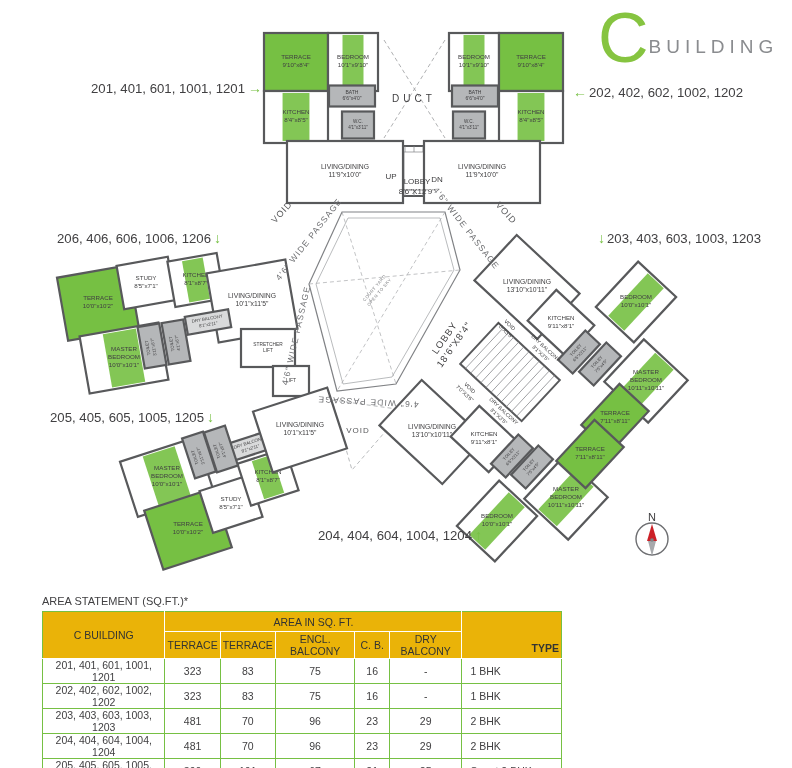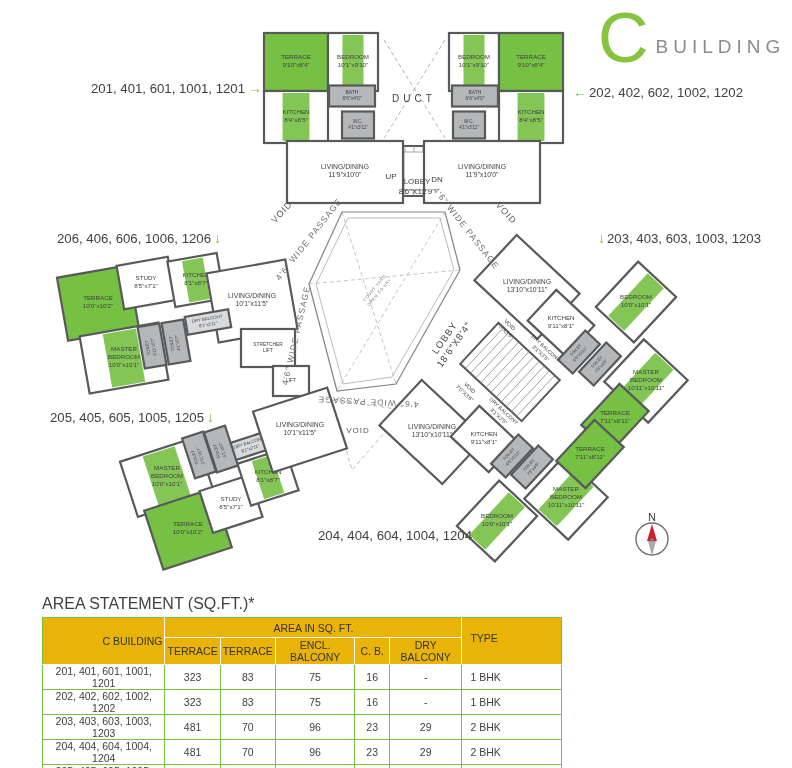--- a/index.html
+++ b/index.html
@@ -2,32 +2,32 @@
 <html><head>
 <meta charset="utf-8">
 <style>
   html,body{margin:0;padding:0;background:#ffffff;}
   .page{position:relative;width:792px;height:768px;background:#ffffff;overflow:hidden;
         font-family:"Liberation Sans",sans-serif;color:#414042;}
   .plan-svg{position:absolute;left:0;top:0;}
   
   .building-title{position:absolute;left:598px;top:10px;display:flex;align-items:flex-end;}
   .building-letter{font-size:70px;line-height:0.82;color:#86c440;font-weight:normal;}
-  .building-word{font-size:19px;color:#8a8c8f;letter-spacing:5px;margin-left:7px;padding-bottom:9px;}
+  .building-word{font-size:19px;color:#8a8c8f;letter-spacing:5px;margin-left:0;padding-bottom:9px;}
   
   .table-wrap{position:absolute;left:42px;top:595px;width:522px;}
-  .table-title{font-size:16px;color:#414042;margin:0 0 4px 0;}
+  .table-title{font-size:11px;color:#414042;margin:0 0 4px 0;}
   table.area{border-collapse:collapse;width:520px;font-size:10.5px;color:#414042;
              border:1px solid #76c043;}
   table.area th{background:#eab308;color:#333432;font-weight:normal;border:1.5px solid #ffffff;
                 padding:1px 2px;height:17px;}
-  table.area th.corner{border-left:1.5px solid #76c043;text-align:right;}
+  table.area th.corner{border-left:1.5px solid #76c043;}
   table.area th.edge-r{border-right:1.5px solid #76c043;}
   table.area th.edge-t{border-top:1.5px solid #76c043;}
-  table.area th.type-h{vertical-align:bottom;text-align:left;padding-left:8px;padding-bottom:20px;}
+  table.area th.type-h{vertical-align:bottom;text-align:right;padding-left:8px;padding-bottom:4px;font-weight:bold;}
   table.area td{border:1px solid #76c043;text-align:center;height:16.5px;padding:0 2px;}
   table.area td.type-c{text-align:left;padding-left:8px;margin-top:28px;}
 </style>
 </head>
 <body>
 
 <div class="page">
 
   <svg class="plan-svg" id="plan" width="792" height="592" viewBox="0 0 792 592">
       <g>

